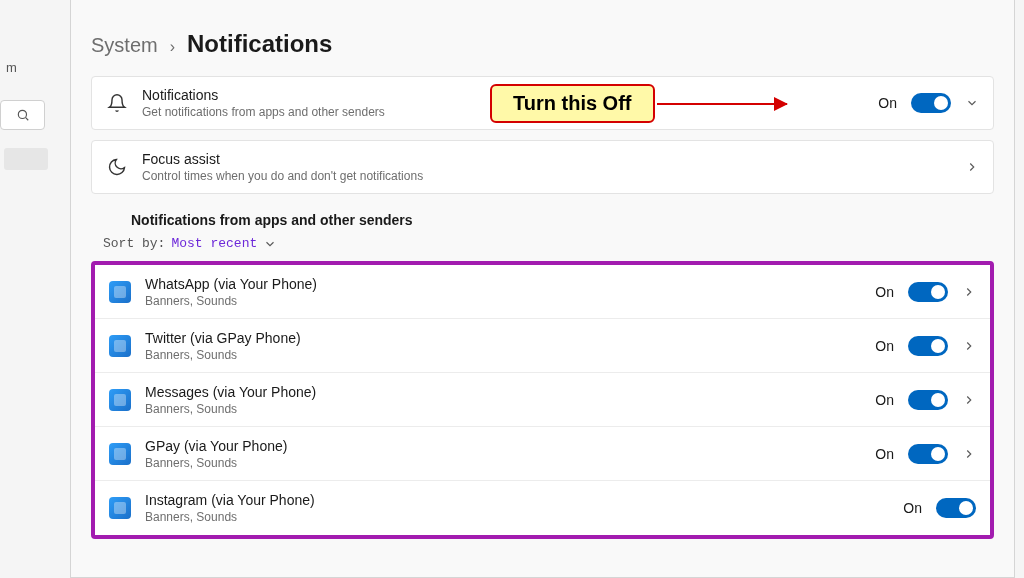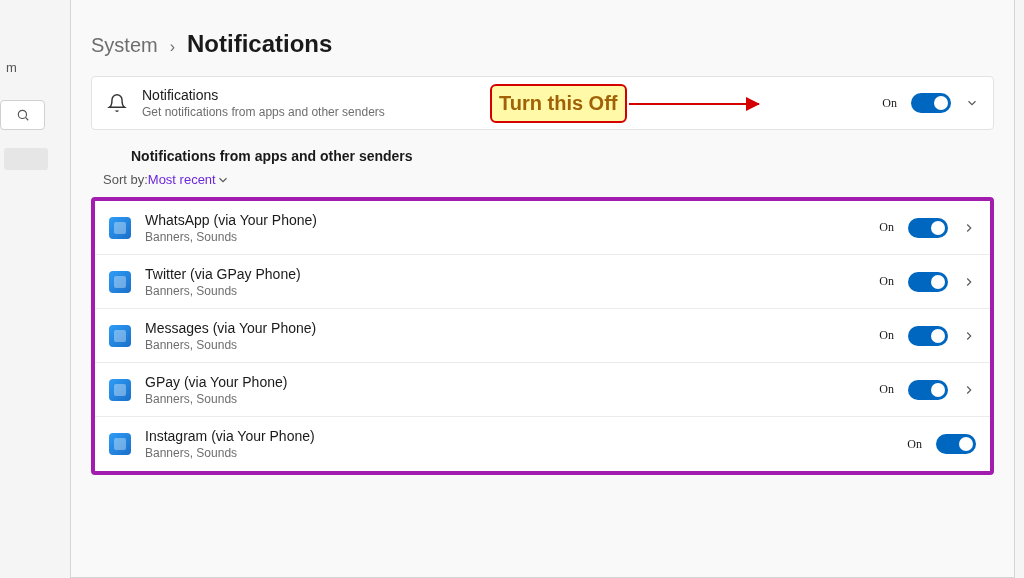--- a/index.html
+++ b/index.html
@@ -76,21 +76,21 @@
     gap: 14px;
     position: relative;
     min-height: 50px;
   }
   .card-icon { width: 22px; height: 22px; display:flex; align-items:center; justify-content:center; color:#333; }
   .card-icon svg { width: 20px; height: 20px; }
   .card-text { flex: 1; }
   .card-title { font-size: 14px; color: #1a1a1a; }
   .card-sub { font-size: 12px; color: #6e6e6e; margin-top: 2px; }
   .right-controls { display:flex; align-items:center; gap: 14px; }
-  .on-label { font-size: 12px; color: #1a1a1a; font-family: Liberation Serif, serif; }
+  .on-label { font-size: 14px; color: #1a1a1a; }
   .toggle {
     width: 40px; height: 20px; border-radius: 10px;
     background: #0067c0; position: relative;
   }
   .toggle::after {
     content:""; position:absolute; right:3px; top:3px;
     width:14px; height:14px; background:#fff; border-radius:50%;
   }
   .chev { width: 14px; height: 14px; color:#5a5a5a; }
   .chev svg { width: 14px; height: 14px; display:block; }
@@ -98,21 +98,21 @@
     margin: 18px 20px 8px 20px;
     font-size: 14px;
     font-weight: 600;
     color: #1a1a1a;
     padding-left: 40px;
   }
   .sortby {
     margin: 0 20px 10px 32px;
     font-size: 13px;
     color: #555;
-    display:flex; align-items:center; 
+    display:flex; align-items:center; gap:6px;font-family:Liberation Mono, monospace;
   }
   .sortby-val { color:#6d28d9; }
   .app-list { margin: 0 20px; border-radius:4px; overflow:hidden; border:4px solid #a21caf; }
   .app-row {
     background:#fff;
     border-bottom:1px solid #ececec;
     padding: 10px 14px;
     display:flex; align-items:center; gap:14px;
     min-height: 54px;
   }
@@ -134,22 +134,22 @@
     left: 490px;
     top: 84px;
     display:flex;
     align-items:center;
     z-index: 50;
   }
   .callout-box {
     background:#fff9a8;
     border:2px solid #d40000;
     border-radius:6px;
-    padding: 6px 7px;
-    color:#a16207;
+    padding: 6px 21px;
+    color:#000000;
     font-weight:700;
     font-size:20px;
     white-space:nowrap;
   }
   .arrow-line {
     width: 130px; height:2px; background:#d40000; position:relative; margin-left:2px;
   }
   .arrow-line::after {
     content:""; position:absolute; right:-1px; top:-6px;
     border-left:14px solid #d40000;
@@ -197,20 +197,38 @@
       <span class="on-label">On</span>
       <span class="toggle"></span>
       <span class="chev">
         <svg viewBox="0 0 24 24" fill="none" stroke="currentColor" stroke-width="2">
             <polyline points="6 9 12 15 18 9"></polyline>
           </svg>
       </span>
     </div>
   </div>
 
+  <div class="card">
+    <span class="card-icon">
+      <svg viewBox="0 0 24 24" fill="none" stroke="currentColor" stroke-width="1.7">
+          <path d="M21 12.79A9 9 0 1111.21 3a7 7 0 009.79 9.79z"></path>
+        </svg>
+    </span>
+    <div class="card-text">
+      <div class="card-title">Focus assist</div>
+      <div class="card-sub">Control times when you do and don't get notifications</div>
+    </div>
+    <div class="right-controls">
+      <span class="chev">
+        <svg viewBox="0 0 24 24" fill="none" stroke="currentColor" stroke-width="2">
+            <polyline points="9 18 15 12 9 6"></polyline>
+          </svg>
+      </span>
+    </div>
+  </div>
 
   <div class="section-label">Notifications from apps and other senders</div>
 
   <div class="sortby">
     <span>Sort by:</span>
     <span class="sortby-val">Most recent</span>
     <span class="chev">
       <svg viewBox="0 0 24 24" fill="none" stroke="currentColor" stroke-width="2">
           <polyline points="6 9 12 15 18 9"></polyline>
         </svg>

